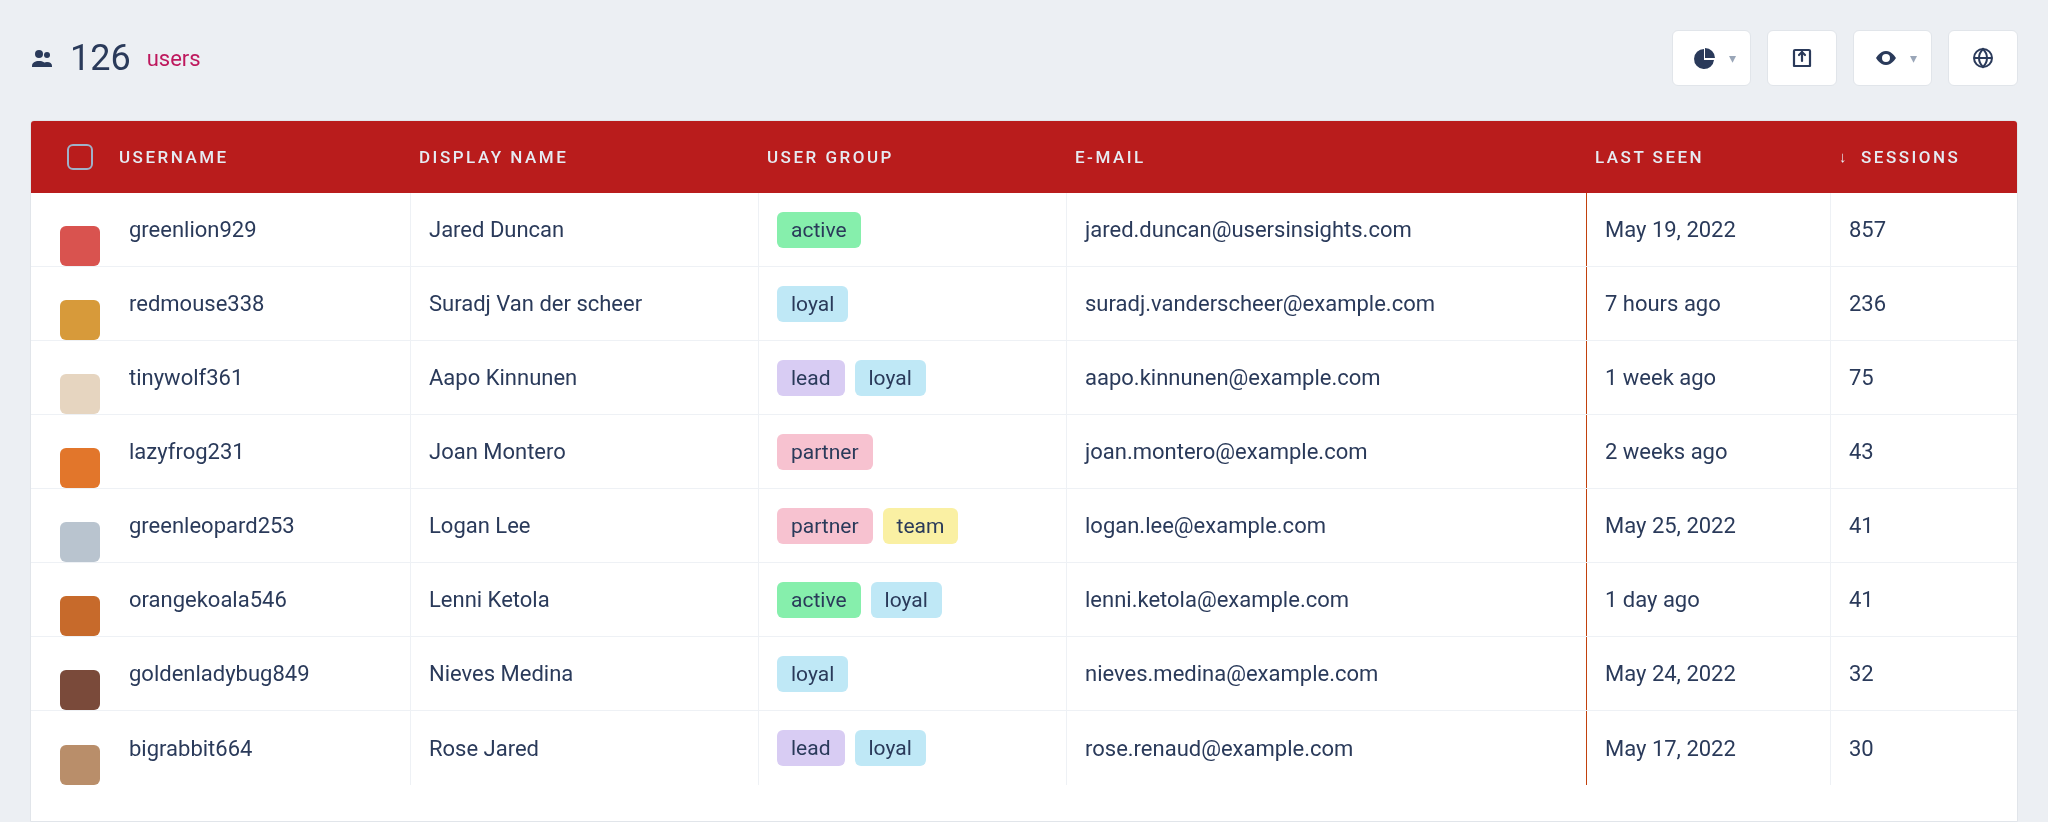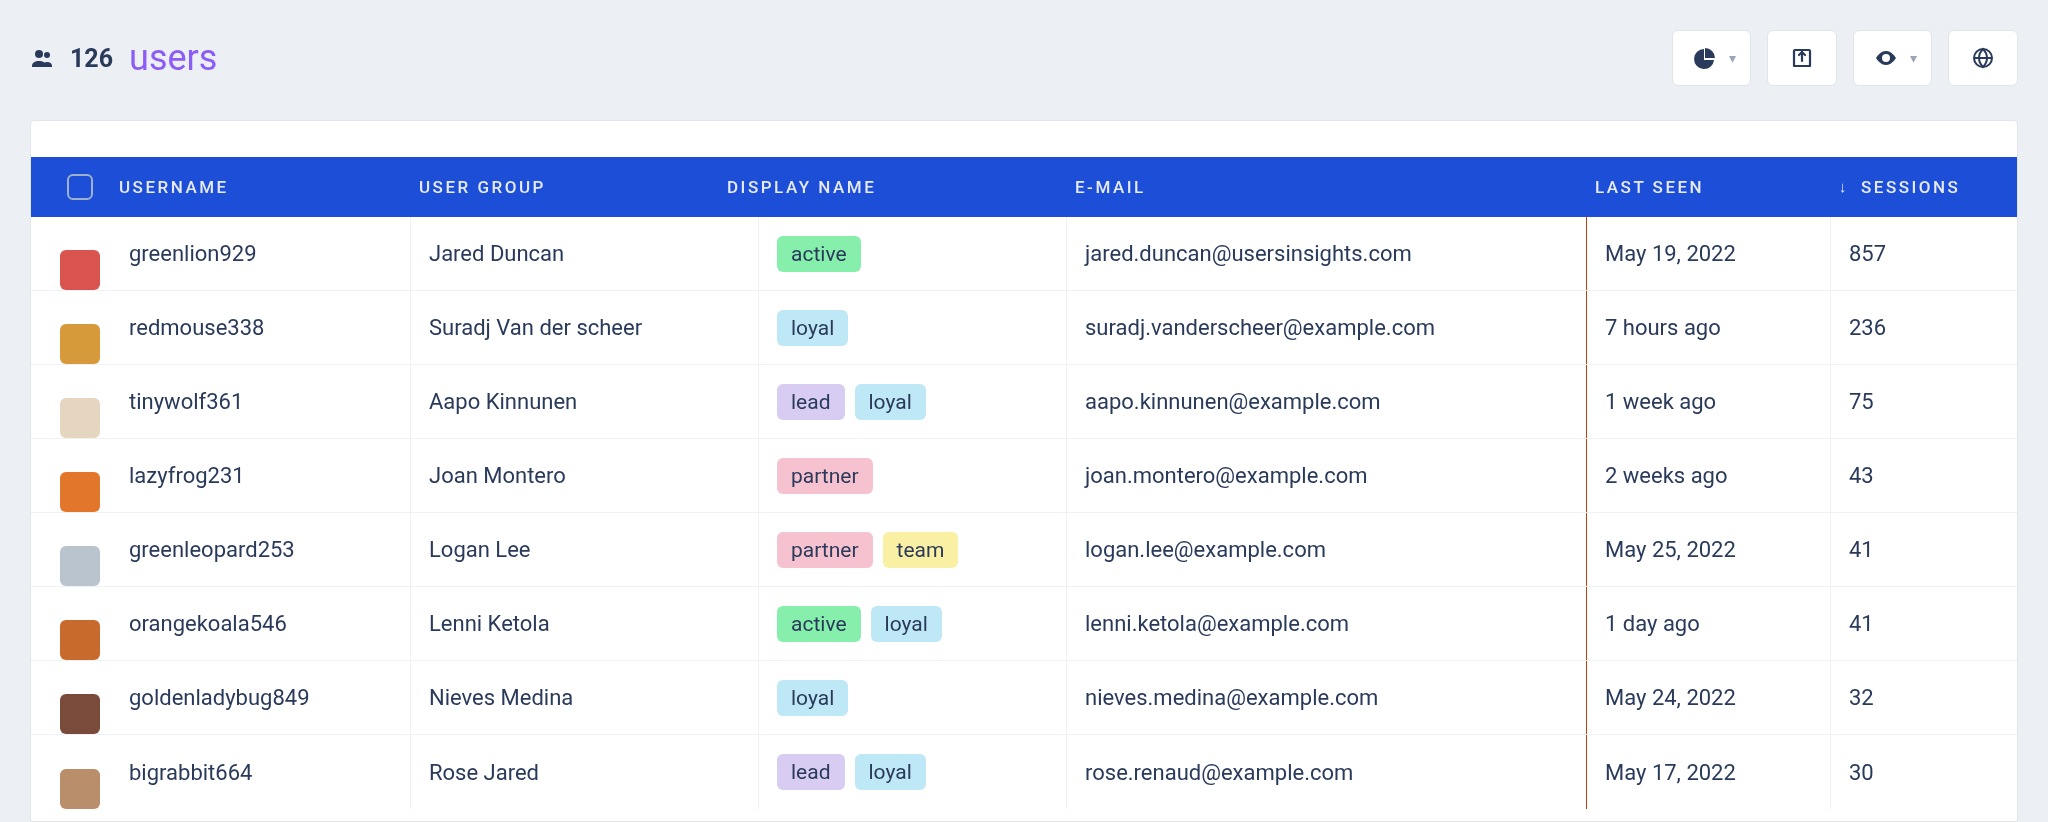--- a/index.html
+++ b/index.html
@@ -25,22 +25,22 @@
     gap: 16px;
     margin-bottom: 34px;
     height: 56px;
   }
   .title-wrap {
     display: flex;
     align-items: center;
     gap: 16px;
     color: #2a3a5a;
   }
-  .title-wrap .count { font-weight: 700; font-size: 25px; }
-  .title-wrap .label { font-size: 36px; font-weight: 400; color: #8b5cf6; }
+  .title-wrap .count { font-weight: 400; font-size: 36px; }
+  .title-wrap .label { font-size: 22px; font-weight: 400; color: #be185d; }
   .spacer { flex: 1; }
   .btn {
     height: 56px;
     min-width: 70px;
     background: #fff;
     border: 1px solid #e1e5ea;
     border-radius: 6px;
     display: inline-flex;
     align-items: center;
     justify-content: center;
@@ -59,29 +59,28 @@
   .table {
     background: #fff;
     border: 1px solid #e1e5ea;
     border-radius: 4px 4px 0 0;
     overflow: hidden;
     flex: 1;
     display: flex;
     flex-direction: column;
   }
   .thead {
-    background: #1d4ed8;
+    background: #b91c1c;
     color: #e6ebf2;
     display: flex;
-    height: 60px;
+    height: 72px;
     align-items: center;
     font-size: 17px;
     letter-spacing: 2.5px;
     font-weight: 500;
-    margin-top: 36px;
   }
   .thead .col { text-transform: uppercase; }
   .tbody { flex: 1; overflow: hidden; }
   .row {
     display: flex;
     align-items: flex-end;
     height: 74px;
     border-bottom: 1px solid #eef1f5;
     color: #2a3a5a;
     font-size: 22px;
@@ -197,25 +196,25 @@
   </div>
 
   <div class="table">
     <div class="thead">
       <div class="col col-check">
         <div class="checkbox"></div>
       </div>
       <div class="col col-user">
           <span>USERNAME</span>
         </div>
+      <div class="col col-display">
+          <span>DISPLAY NAME</span>
+        </div>
       <div class="col col-group">
           <span>USER GROUP</span>
-        </div>
-      <div class="col col-display">
-          <span>DISPLAY NAME</span>
         </div>
       <div class="col col-email">
           <span>E-MAIL</span>
         </div>
       <div class="col col-seen">
           <span>LAST SEEN</span>
         </div>
       <div class="col col-sessions">
         <span class="sort-arrow">↓</span>
           <span>SESSIONS</span>

